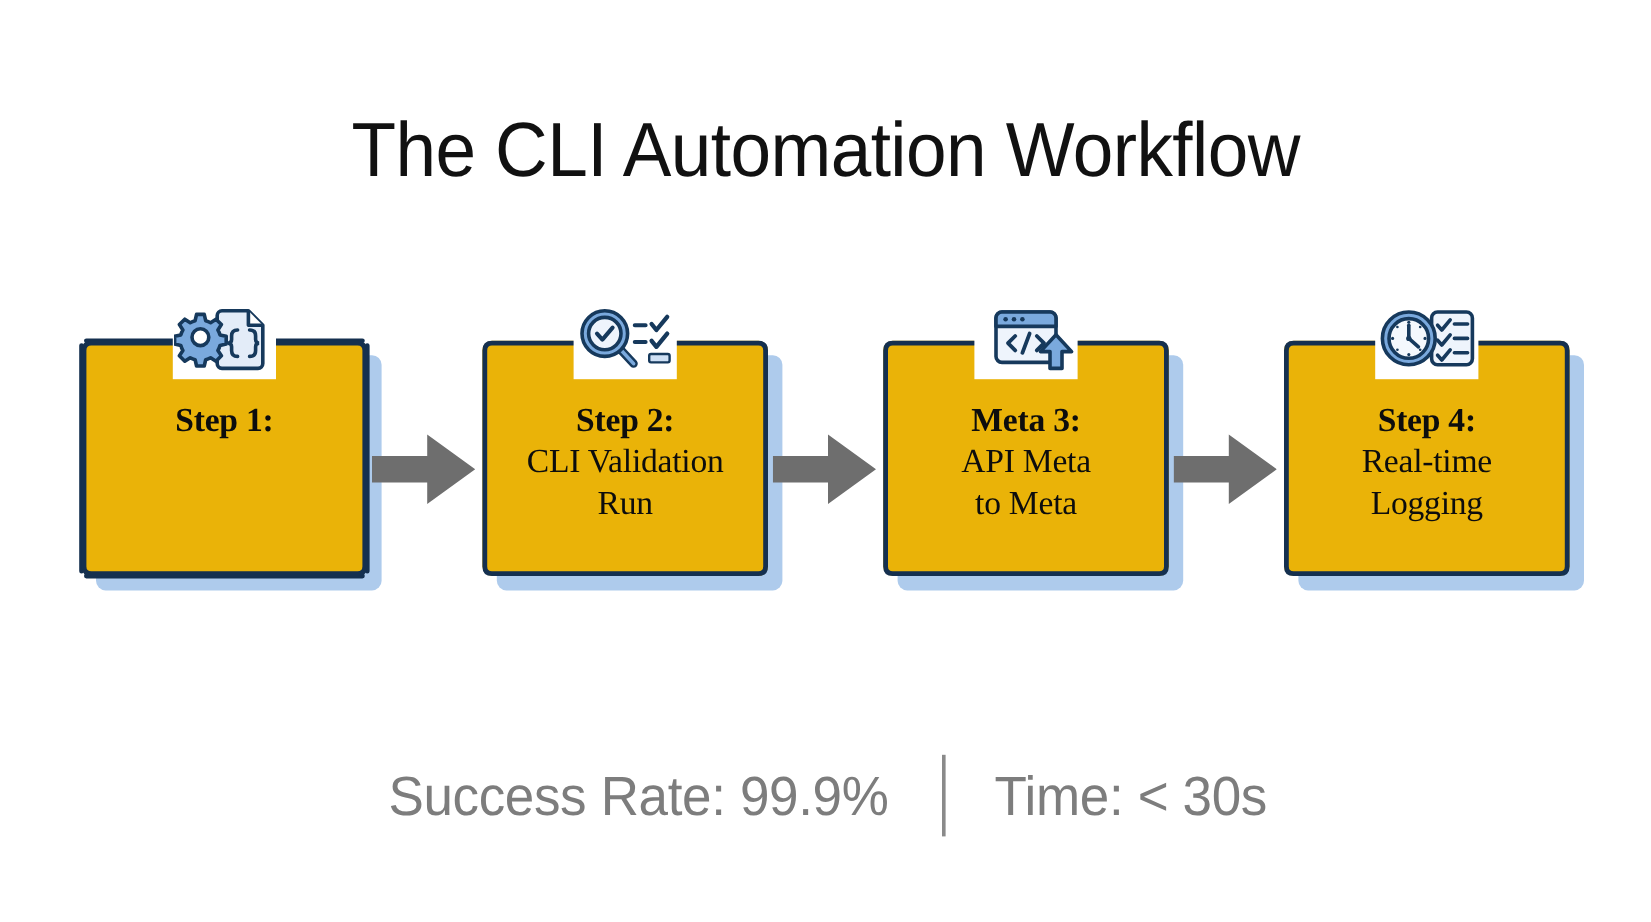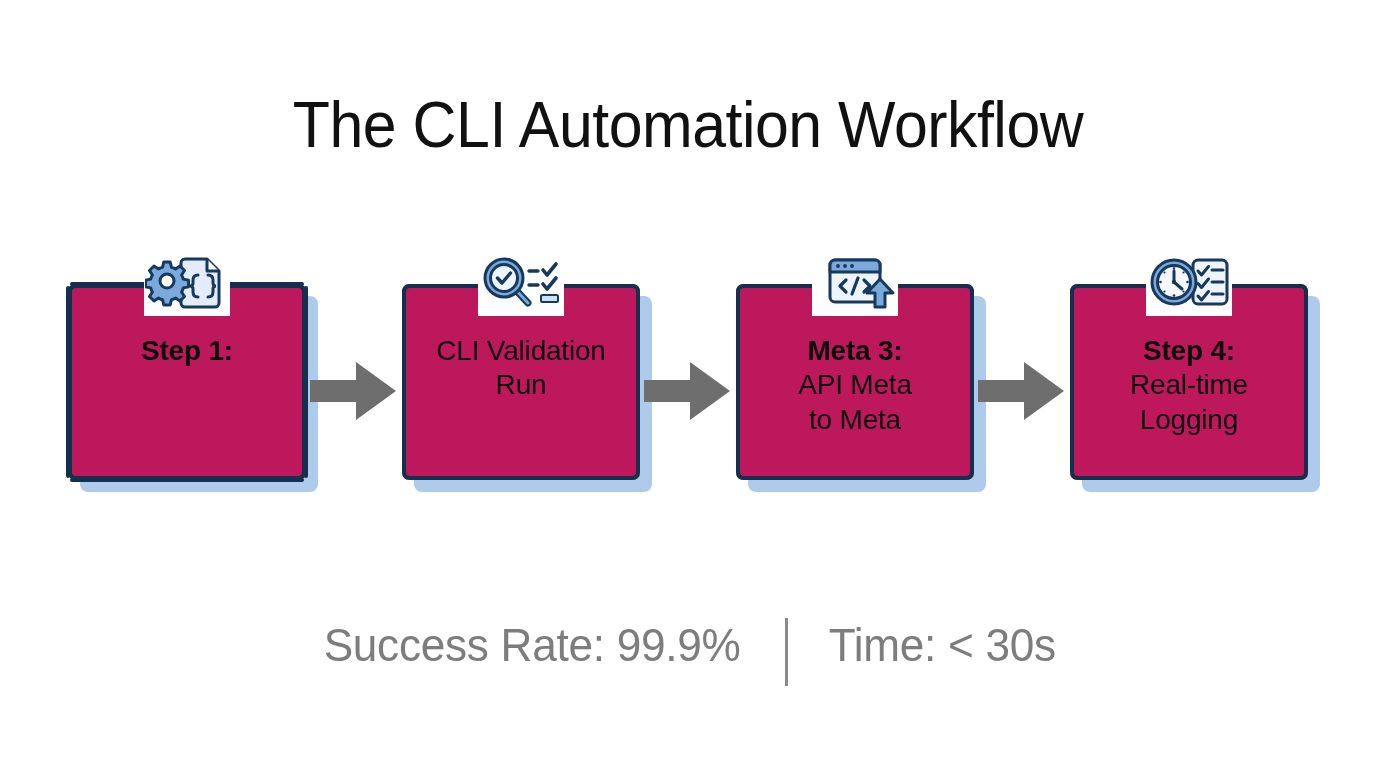--- a/index.html
+++ b/index.html
@@ -60,22 +60,23 @@
     border-radius: 8px;
   }
 
   
   .step-card {
     position: absolute;
     left: 0;
     top: 0;
     width: 238px;
     height: 196px;
-    background: #be185d;
+    background: #eab308;
     border-radius: 8px;
+    font-family: Liberation Serif, serif;
   }
   .step-card svg.frame {
     position: absolute;
     left: 0;
     top: 0;
     width: 238px;
     height: 196px;
     overflow: visible;
   }
 
@@ -126,21 +127,21 @@
   .arrow svg { display: block; }
 
   
   .footer {
     position: absolute;
     left: 0;
     top: 618px;
     width: 1376px;
     height: 90px;
     display: flex;
-    align-items: flex-start;
+    align-items: center;
     justify-content: center;
   }
   .stat {
     font-size: 46px;
     font-weight: 400;
     color: #7d7d7d;
     letter-spacing: -0.3px;
     white-space: nowrap;
     transform: scaleX(0.96);
   }
@@ -213,20 +214,21 @@
           <path d="M36 38 L49 52" stroke="#16395c" stroke-width="7" stroke-linecap="round"></path>
           <path d="M36 38 L49 52" stroke="#7aa9dd" stroke-width="3" stroke-linecap="round"></path>
 
           <circle cx="25" cy="27" r="19" fill="#7aa9dd" stroke="#16395c" stroke-width="3"></circle>
           <circle cx="25" cy="27" r="13.5" fill="#eef4fc" stroke="#16395c" stroke-width="3"></circle>
           <path d="M18.5 27 l4.5 5 l8.5 -10" stroke="#16395c" stroke-width="3.4" fill="none" stroke-linecap="round" stroke-linejoin="round"></path>
         </svg>
       </div>
 
       <div class="step-text">
+        <div class="step-head">Step 2:</div>
         <div class="step-body">CLI Validation</div>
         <div class="step-body">Run</div>
       </div>
     </div>
   </div>
 
   <div class="arrow" style="left:644px;">
     <svg width="86" height="62" viewBox="0 0 86 62">
       <path d="M0 20 H46 V2 L86 31 L46 60 V42 H0 Z" fill="#6e6e6e"></path>
     </svg>

